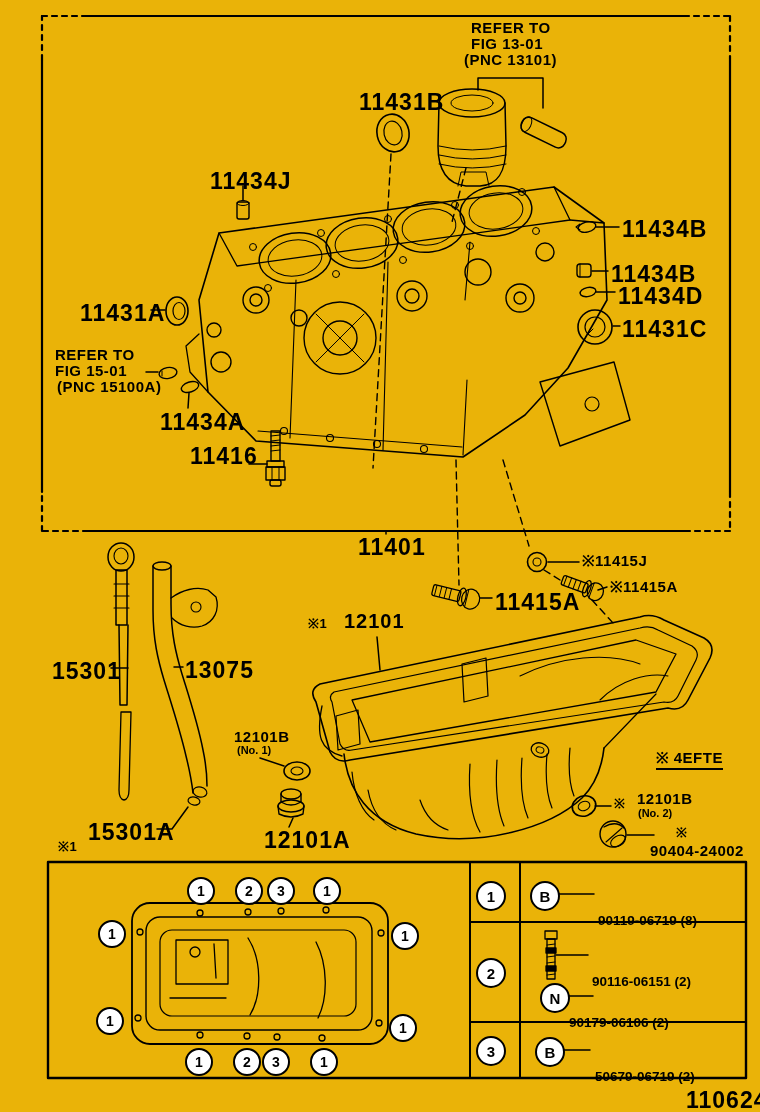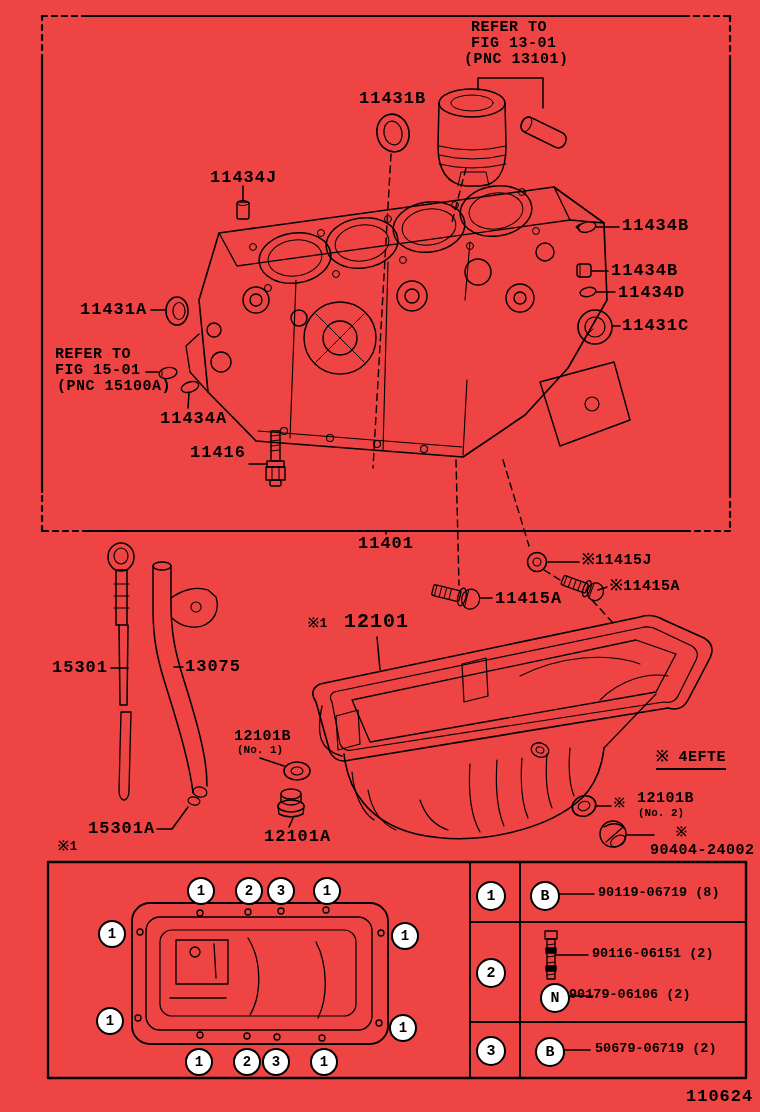--- a/index.html
+++ b/index.html
@@ -1,24 +1,24 @@
 <!DOCTYPE html>
 <html><head>
 <meta charset="utf-8">
 <style>
   html,body{margin:0;padding:0;background:#e8e8e8;}
-  #page{position:relative;width:760px;height:1112px;background:#ef4444;overflow:hidden;
-        font-family:Liberation Mono, monospace;color:#000;}
+  #page{position:relative;width:760px;height:1112px;background:#eab308;overflow:hidden;
+        font-family:Liberation Sans, sans-serif;color:#000;}
   #art{position:absolute;left:0;top:0;width:760px;height:1112px;}
   .lbl{position:absolute;font-weight:bold;font-size:15px;letter-spacing:0.5px;
        white-space:nowrap;line-height:1.05;color:#000;}
   .sm{font-size:11px;letter-spacing:0;text-align:center;}
   .big{font-size:20px;letter-spacing:1px;}
-  .md{font-size:17px;letter-spacing:1px;}
-  .tbl{font-size:13.5px;letter-spacing:0;}
+  .md{font-size:23px;letter-spacing:1px;}
+  .tbl{font-size:13.5px;letter-spacing:0;margin-top:28px;}
   .mark{font-size:13px;}
   .underline{border-bottom:2px solid #000;padding-bottom:2px;}
   .circ{position:absolute;width:24px;height:24px;border:2px solid #000;border-radius:50%;
         display:flex;align-items:center;justify-content:center;
         font-weight:bold;font-size:14px;background:#fff;}
   .circ.col{width:26px;height:26px;font-size:15px;}
   .badge{position:absolute;width:26px;height:26px;border:2px solid #000;border-radius:50%;
         display:flex;align-items:center;justify-content:center;font-weight:bold;font-size:15px;background:#fff;}
 </style>
 </head>

